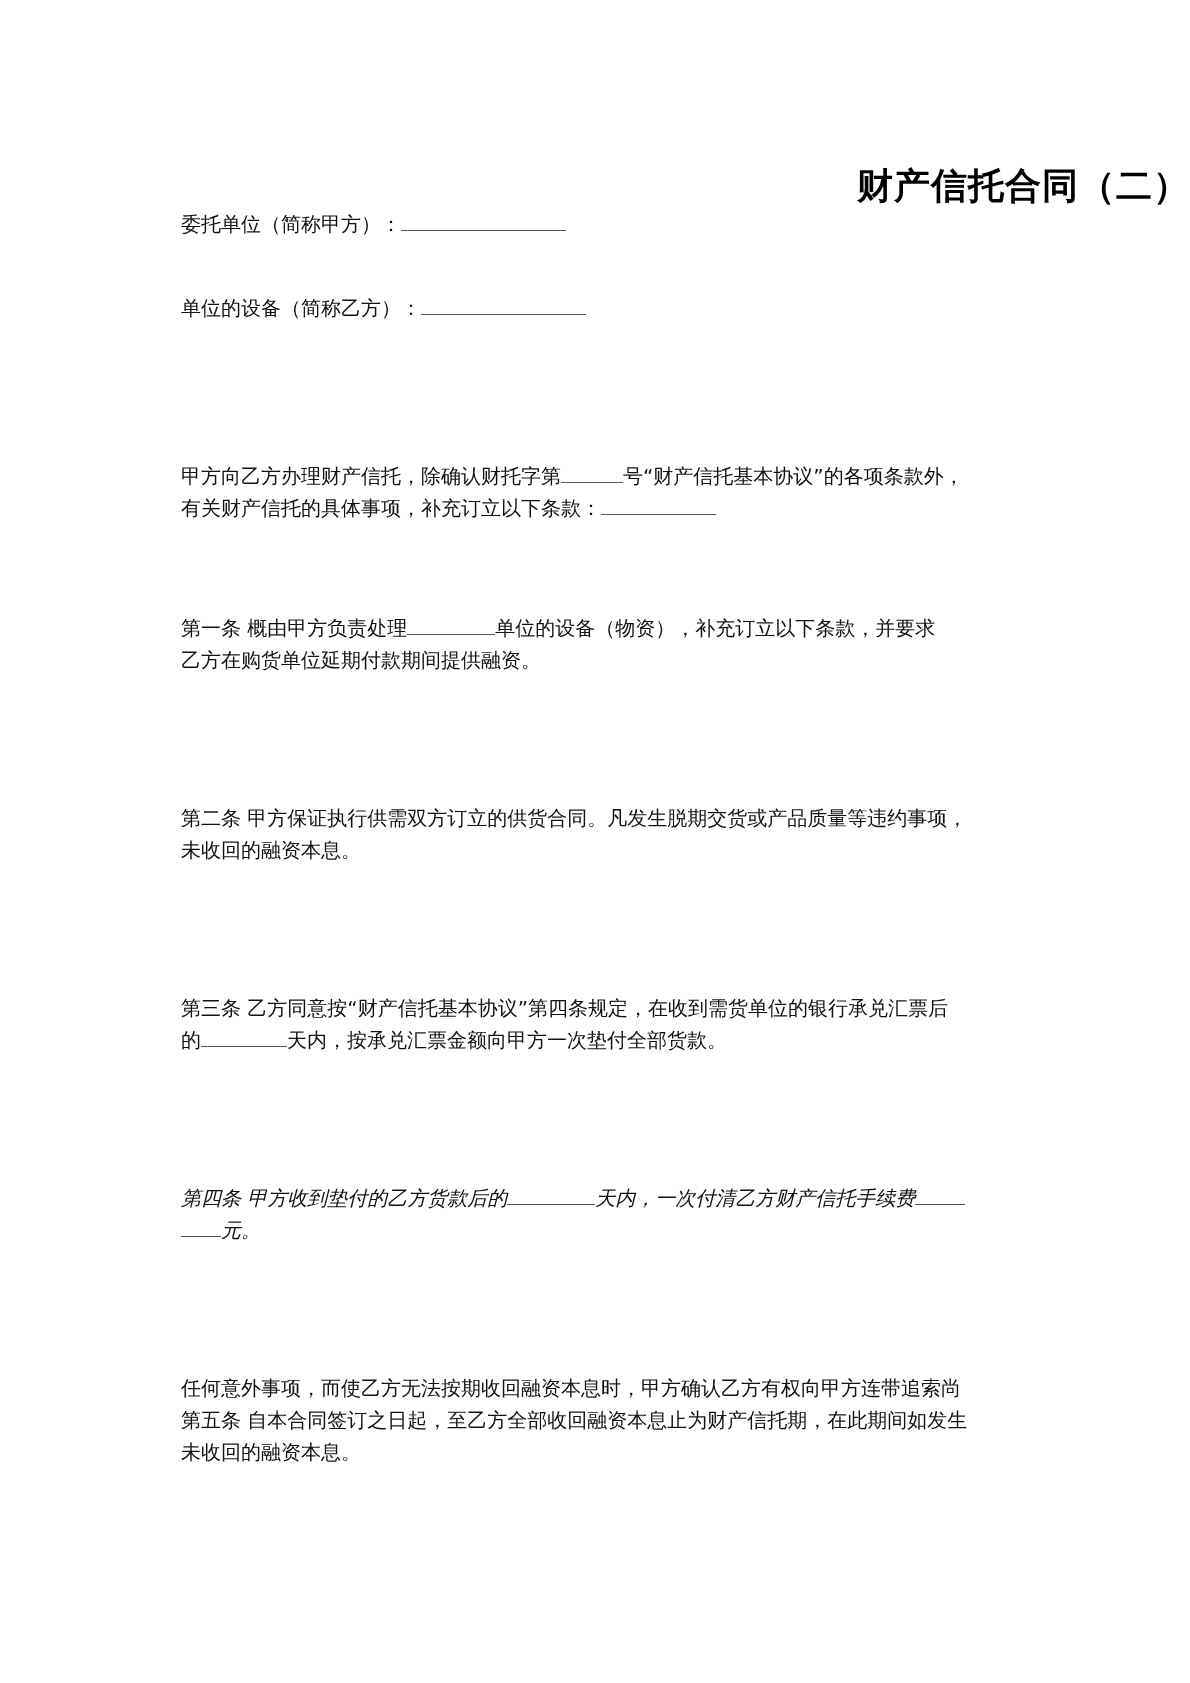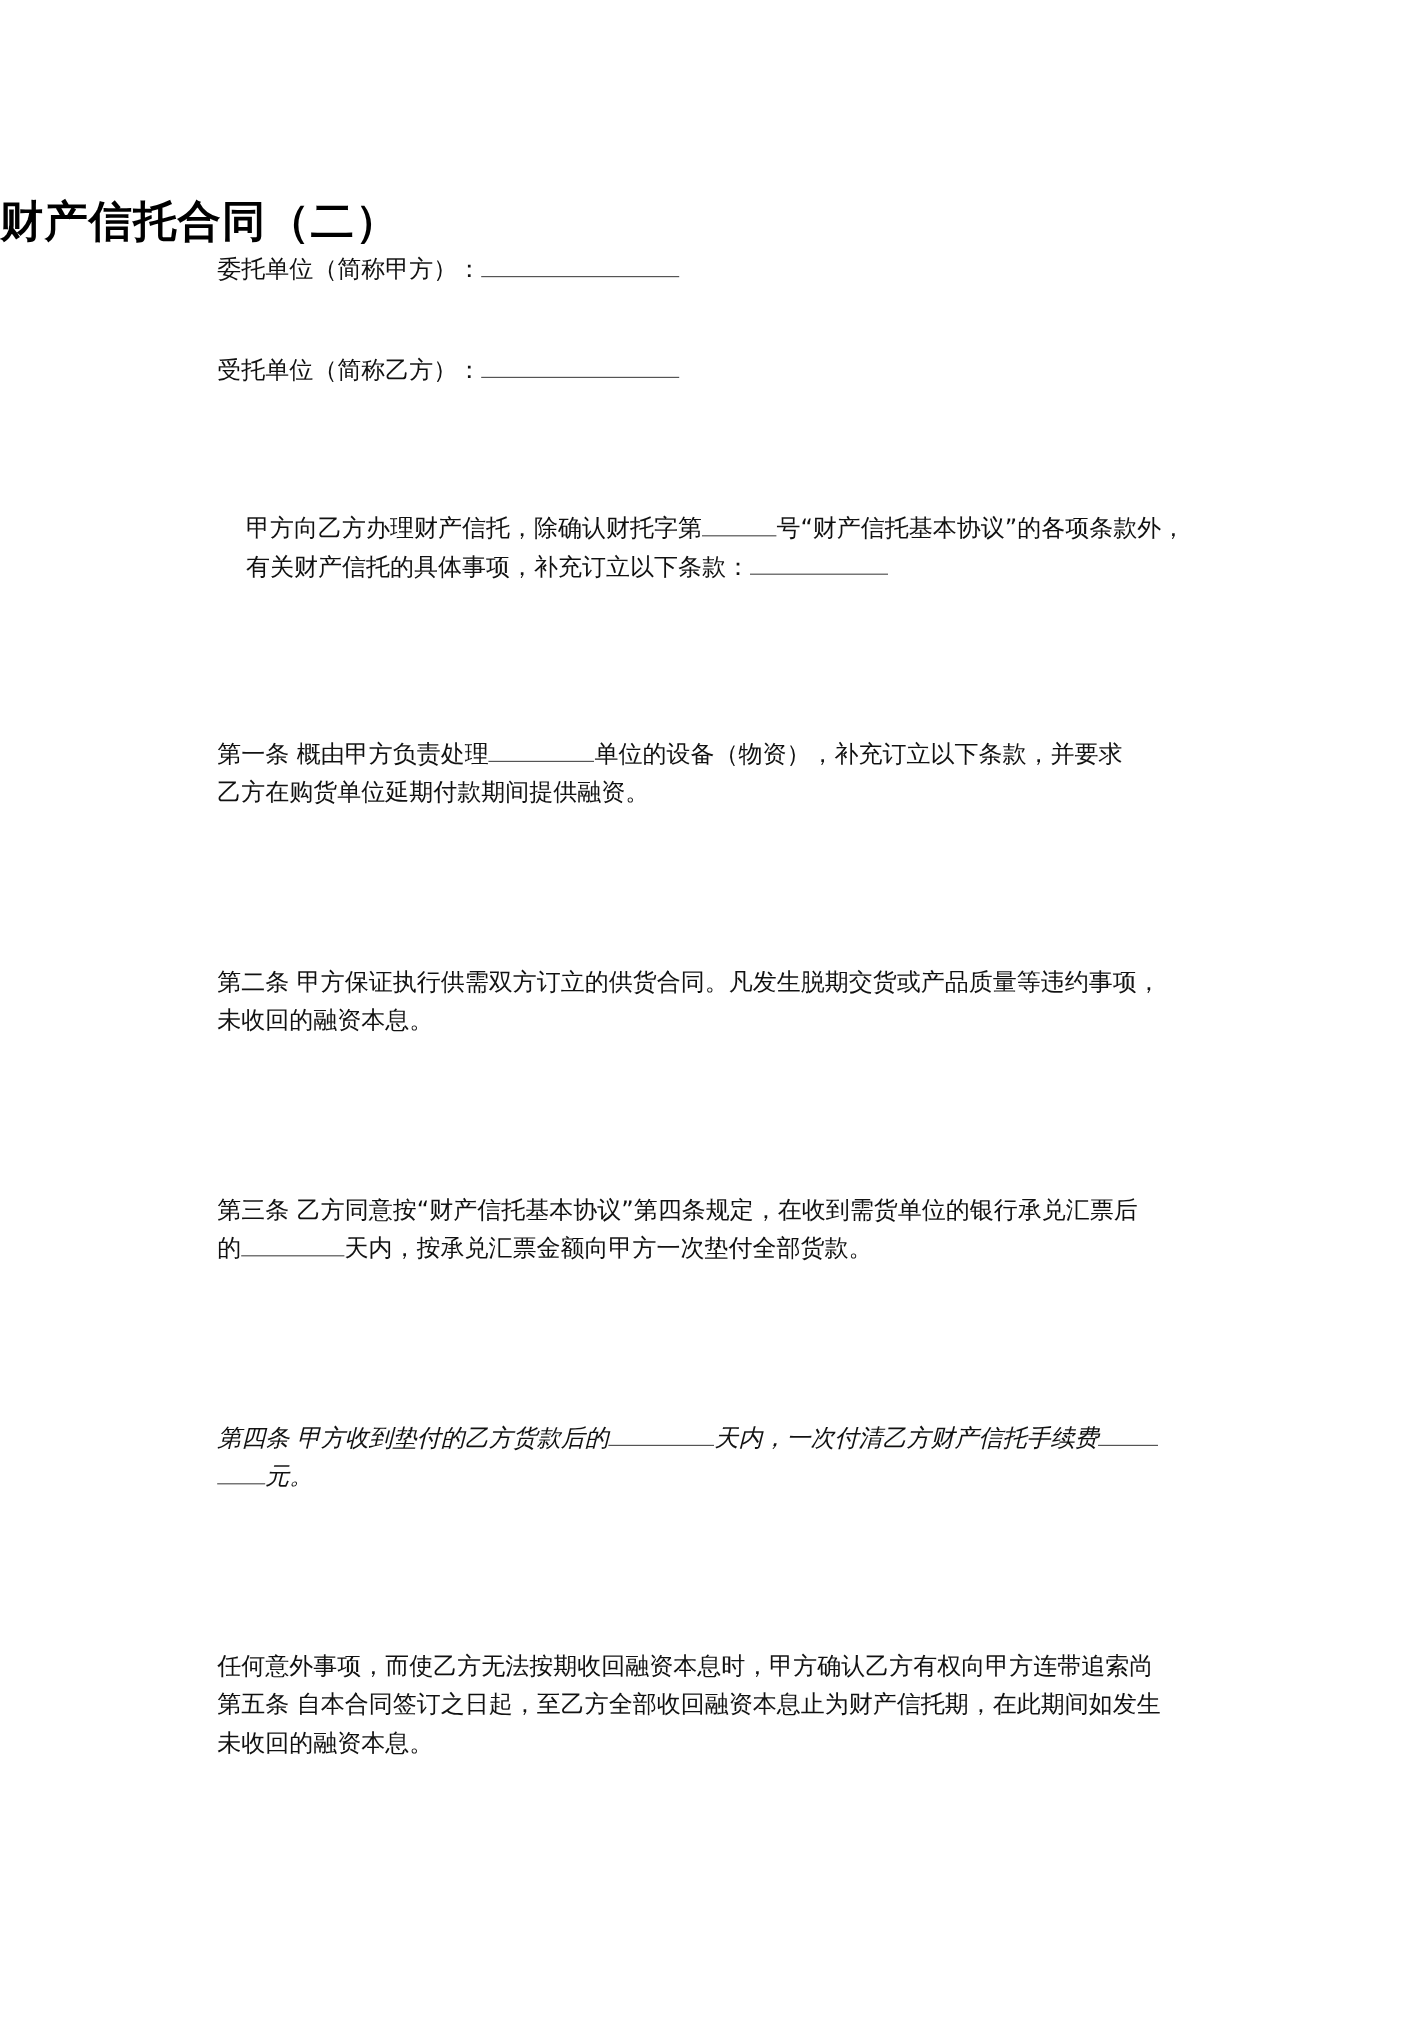--- a/index.html
+++ b/index.html
@@ -21,21 +21,21 @@
     top: 0;
     width: 1190px;
     height: 1683px;
     background: #ffffff;
   }
   .title {
     position: absolute;
     left: 0;
     width: 1190px;
     top: 162px;
-    text-align: left;
+    text-align: right;
     font-size: 36px;
     font-weight: bold;
     line-height: 48px;
     letter-spacing: 1px;
     font-family: "DejaVu Sans", "Liberation Sans", sans-serif;
   }
   .block {
     position: absolute;
     left: 181px;
     width: 840px;
@@ -63,25 +63,25 @@
   <div class="title">财产信托合同（二）</div>
 
   <div class="block" style="top:208px;">
     <span class="line">
       <span>委托单位（简称甲方）：</span><span class="blank" style="width:165px;"></span>
     </span>
   </div>
 
   <div class="block" style="top:292px;">
     <span class="line">
-      <span>受托单位（简称乙方）：</span><span class="blank" style="width:165px;"></span>
+      <span>单位的设备（简称乙方）：</span><span class="blank" style="width:165px;"></span>
     </span>
   </div>
 
-  <div class="block" style="top:424px;margin-left:24px;">
+  <div class="block" style="top:460px;">
     <span class="line">
       <span>甲方向乙方办理财产信托，除确认财托字第</span><span class="blank" style="width:62px;"></span><span>号“财产信托基本协议”的各项条款外，</span>
     </span>
     <span class="line">
       <span>有关财产信托的具体事项，补充订立以下条款：</span><span class="blank" style="width:115px;"></span>
     </span>
   </div>
 
   <div class="block" style="top:612px;">
     <span class="line">

